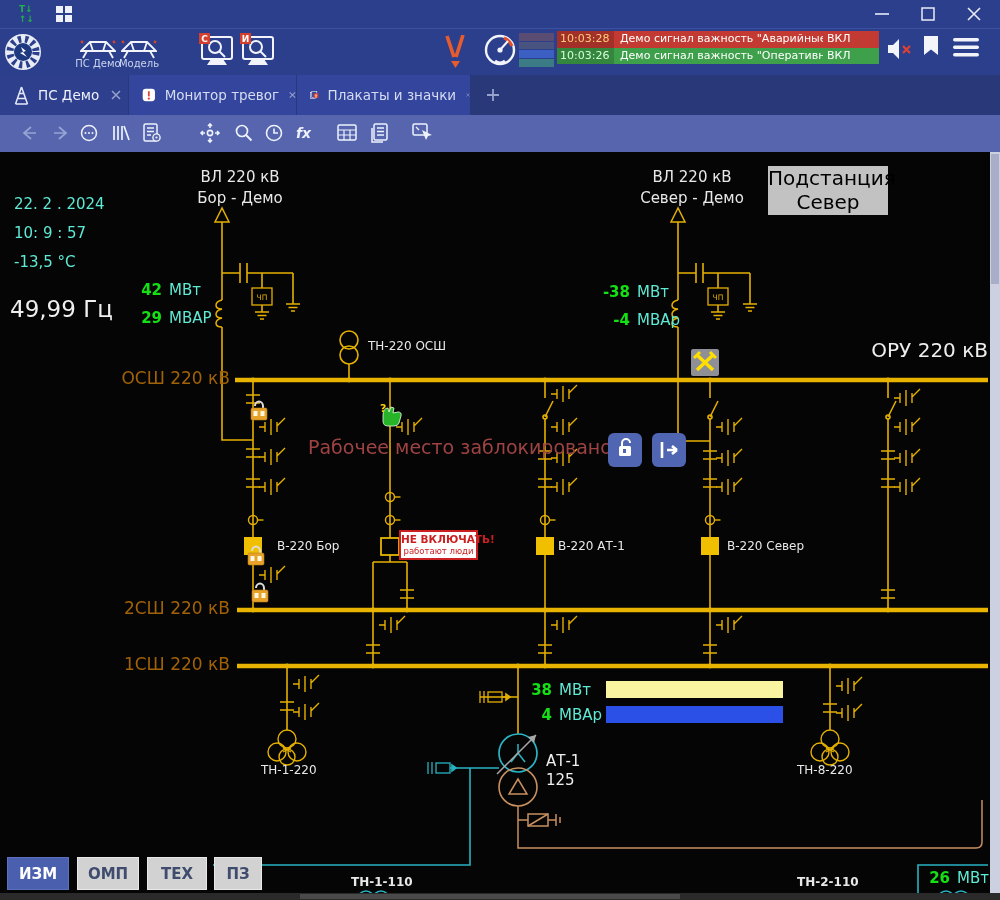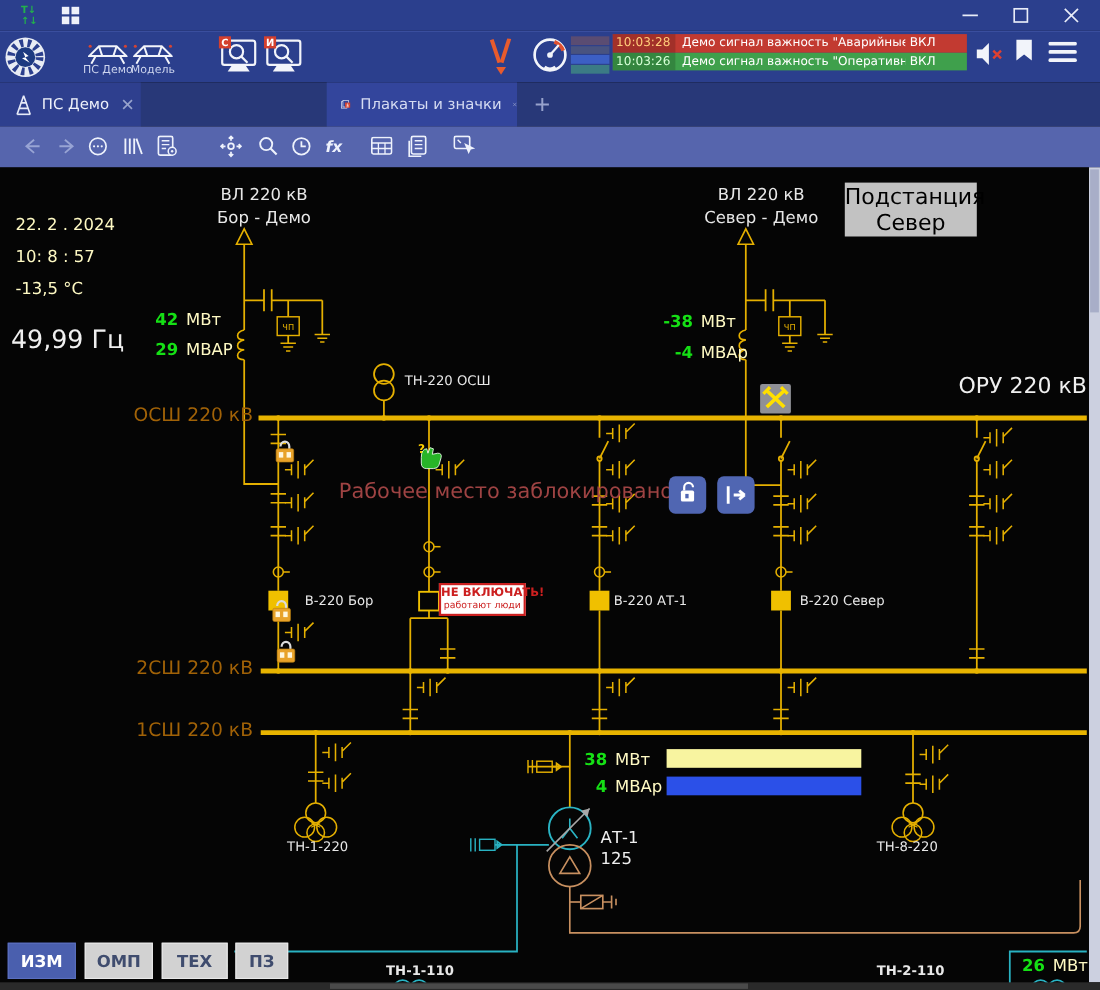--- a/index.html
+++ b/index.html
@@ -19,21 +19,21 @@
   
   #alarms{left:557px;top:31px;width:322px;height:33px;z-index:31;font-size:11px;}
   .alarmrow{display:flex;height:16.5px;line-height:16.5px;white-space:nowrap;overflow:hidden;}
   .alarmrow .t{width:54px;flex:none;padding-left:3px;background:rgba(0,0,0,.16);}
   .alarmrow .m{flex:1;color:#fff;padding-left:6px;overflow:hidden;}
   .alarmrow .s{width:52px;flex:none;color:#fff;padding-left:4px;}
   .row-alarm{background:#c23a31;}  .row-alarm .t{color:#ffcc7a;}
   .row-oper{background:#3fa04c;}   .row-oper .t{color:#d6ffd6;}
   
   .sch{z-index:10;white-space:nowrap;}
-  .ylw{color:#fef9c3;} .grn{color:#15e015;font-weight:bold;} .wht{color:#e8e8e8;}
+  .ylw{color:#5eead4;} .grn{color:#15e015;font-weight:bold;} .wht{color:#e8e8e8;}
   .meas{display:flex;font-size:15px;}
   .meas .num{text-align:right;margin-right:7px;}
   .buslabel{font-size:17px;color:#a16207;text-align:right;width:120px;}
   .tlabel{font-size:12px;color:#e8e8e8;}
   .btn-blue{background:#5066b2;border-radius:6px;width:34px;height:34px;z-index:12;}
   .btm{height:33px;display:flex;align-items:center;justify-content:center;
        font-size:15px;font-weight:bold;z-index:12;border:1px solid #9aa0b4;box-sizing:border-box;}
   .btm.gray{background:#d2d2d2;color:#3f4c6e;border-color:#e8e8e8;}
   .btm.blue{background:#4a5fae;color:#fff;border-color:#5a6fbe;}
   svg{display:block;}
@@ -260,21 +260,21 @@
       <path d="M918 900 V865 H988"></path>
       <circle cx="946" cy="899" r="8"></circle>
         <circle cx="961" cy="899" r="8"></circle>
     </g>
 
     <text x="262" y="300" font-size="7.5" fill="#e5b000" text-anchor="middle">ЧП</text>
     <text x="718" y="300" font-size="7.5" fill="#e5b000" text-anchor="middle">ЧП</text>
   </svg>
 
   <div class="abs sch ylw" style="left:14px;top:195px;font-size:15px;">22. 2 . 2024</div>
-  <div class="abs sch ylw" style="left:14px;top:224px;font-size:15px;">10: 8 : 57</div>
+  <div class="abs sch ylw" style="left:14px;top:224px;font-size:15px;">10: 9 : 57</div>
   <div class="abs sch ylw" style="left:14px;top:253px;font-size:15px;">-13,5 °C</div>
   <div class="abs sch" style="left:10px;top:296px;font-size:23px;color:#efefef;">49,99 Гц</div>
 
   <div class="abs sch wht" style="left:170px;top:167px;width:140px;text-align:center;font-size:15px;line-height:21px;">
     <div>ВЛ 220 кВ</div>
     <div>Бор - Демо</div>
   </div>
   <div class="abs sch wht" style="left:622px;top:167px;width:140px;text-align:center;font-size:15px;line-height:21px;">
     <div>ВЛ 220 кВ</div>
     <div>Север - Демо</div>
@@ -494,20 +494,31 @@
 
   <div id="tabbar" class="abs">
     <div class="abs tab active" style="left:0;width:128px;background:#2e3f8e;">
       <svg style="margin-left:13px;" width="17" height="19" viewBox="0 0 17 19">
         <g stroke="#e6eaf8" stroke-width="1.5" fill="none">
           <path d="M8.5 1 L2.5 18 M8.5 1 L14.5 18 M4 12.5 H13 M5.5 7.5 H11.5 M2.5 18 H14.5"></path>
         </g>
       </svg>
       <span class="tab-label" style="margin-left:8px;">ПС Демо</span>
       <svg style="margin-left:12px;" width="10" height="10" viewBox="0 0 10 10">
+        <path d="M1 1 L9 9 M9 1 L1 9" stroke="#97a2cc" stroke-width="1.5"></path>
+      </svg>
+    </div>
+    <div class="abs tab" style="left:129px;width:167px;background:#33459c;">
+      <svg style="margin-left:13px;" width="20" height="20" viewBox="0 0 20 20">
+        <rect x="1" y="1" width="18" height="18" rx="4.5" fill="#fff"></rect>
+        <path d="M10 4.5 V12" stroke="#e04030" stroke-width="2.6"></path>
+        <circle cx="10" cy="15.3" r="1.7" fill="#e04030"></circle>
+      </svg>
+      <span class="tab-label" style="margin-left:9px;">Монитор тревог</span>
+      <svg style="margin-left:10px;" width="10" height="10" viewBox="0 0 10 10">
         <path d="M1 1 L9 9 M9 1 L1 9" stroke="#97a2cc" stroke-width="1.5"></path>
       </svg>
     </div>
     <div class="abs tab" style="left:297px;width:173px;background:#33459c;">
       <svg style="margin-left:13px;" width="22" height="20" viewBox="0 0 22 20">
         <rect x="0.8" y="3.5" width="13" height="15" fill="none" stroke="#f0f2fa" stroke-width="1.5"></rect>
         <rect x="4.5" y="0.8" width="13" height="15" fill="#33459c" stroke="#f0f2fa" stroke-width="1.5"></rect>
         <rect x="9.5" y="5.5" width="12" height="12" fill="#d4402e"></rect>
         <path d="M15.5 7.5 V12 M12.8 10.5 L15.5 13.5 L18.2 10.5 M12.8 15.3 H18.2" stroke="#fff" stroke-width="1.6" fill="none"></path>
       </svg>

